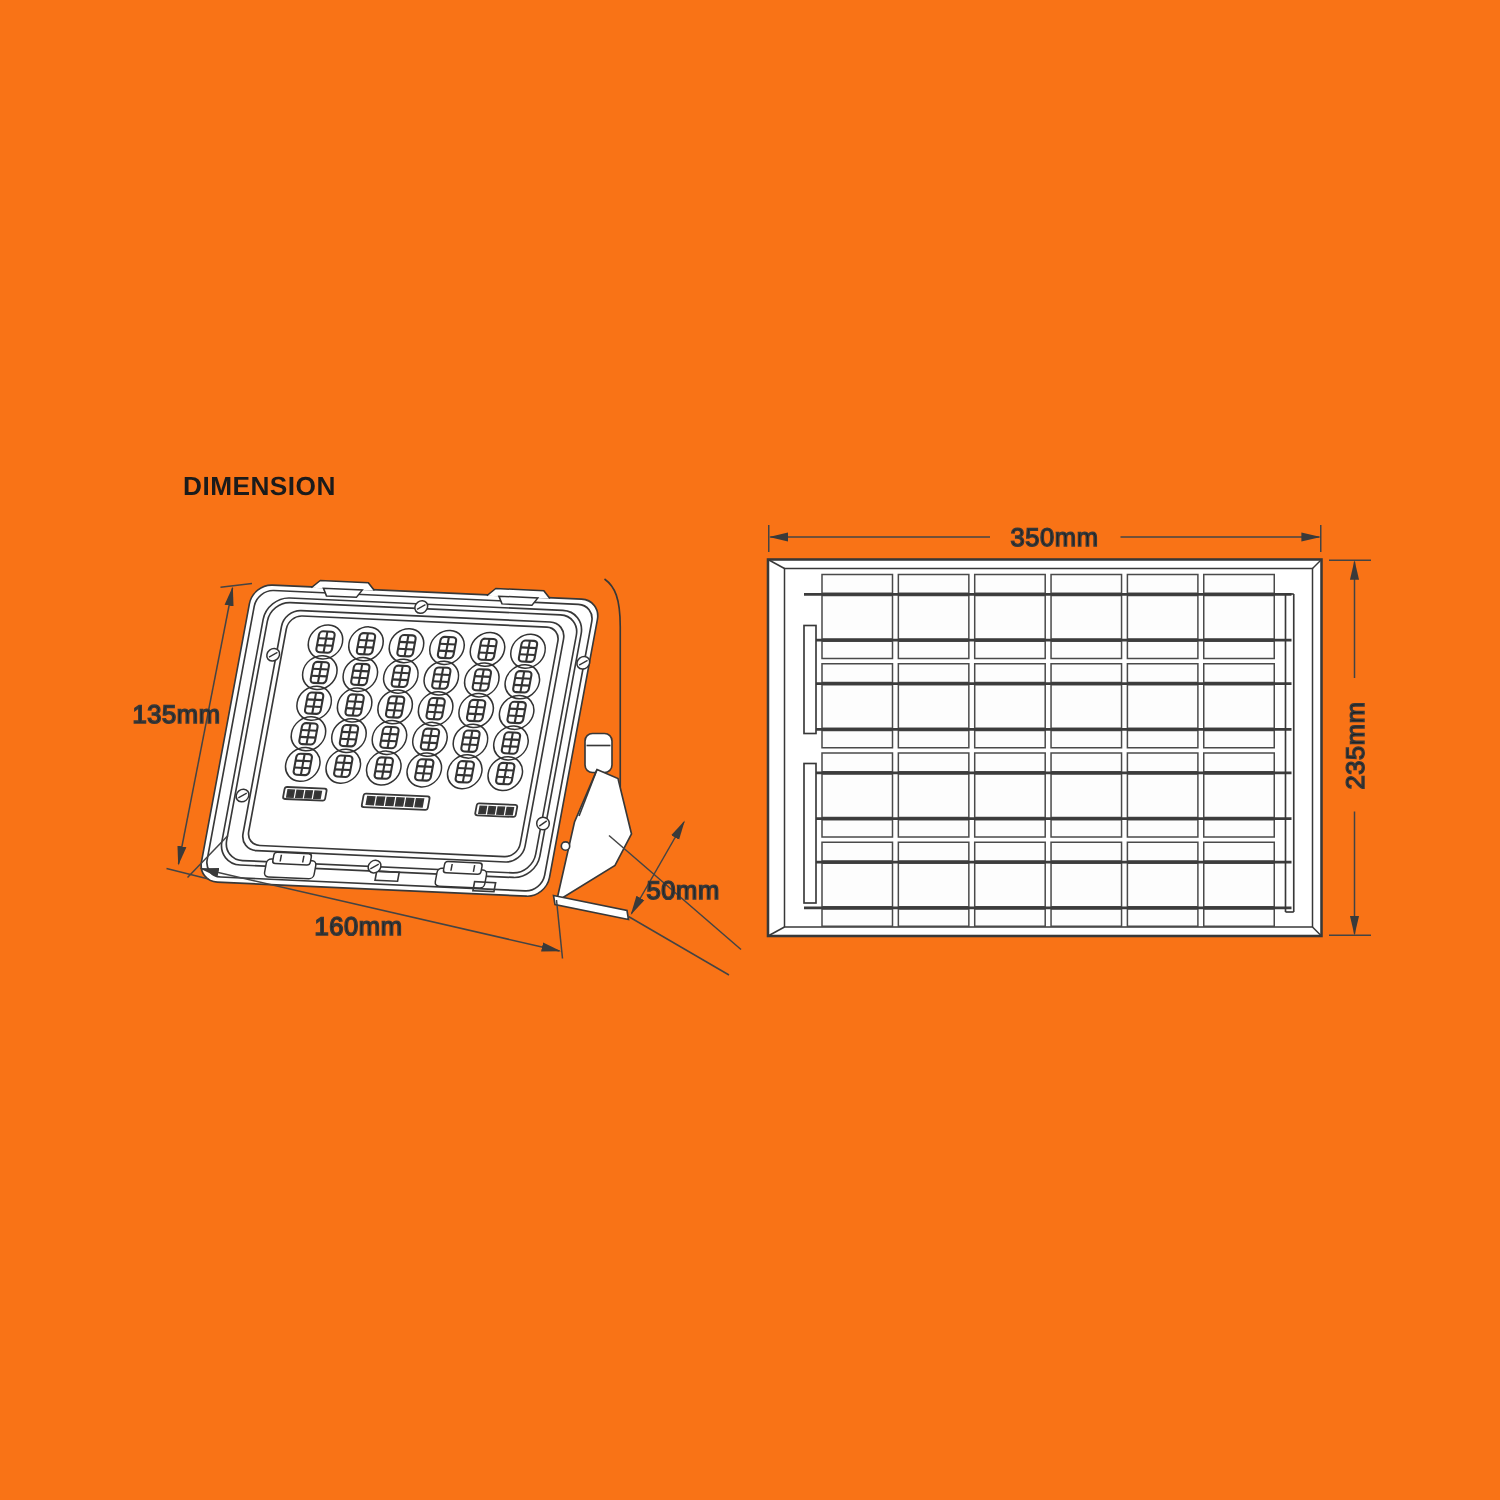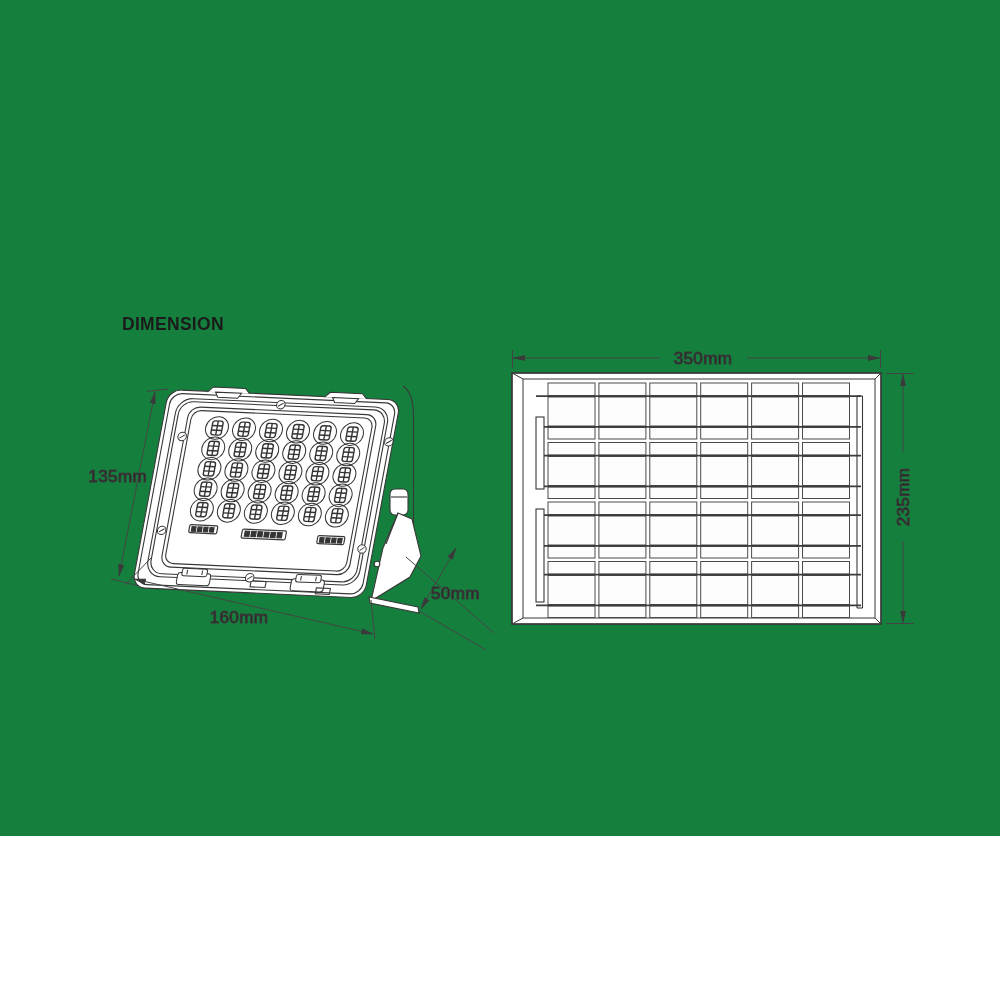--- a/index.html
+++ b/index.html
@@ -1,16 +1,16 @@
 <!DOCTYPE html>
 <html><head>
 <meta charset="utf-8">
 <style>
   html,body{margin:0;padding:0;background:#ffffff;}
-  .stage{position:relative;width:1000px;height:836px;background:#15803d;overflow:hidden;
+  .stage{position:relative;width:1000px;height:1000px;background:#f97316;overflow:hidden;
          font-family:"Liberation Sans", sans-serif;text-decoration:underline;}
   svg text{font-family:"Liberation Sans", sans-serif;fill:#1b1b1b;}
   .dimtxt{font-size:17px;letter-spacing:.4px;}
   .titletxt{font-size:17.5px;font-weight:600;letter-spacing:.3px;}
 </style>
 </head>
 <body>
 
 <div class="stage">
 <svg width="1000" height="1000" viewBox="0 0 1000 1000">

